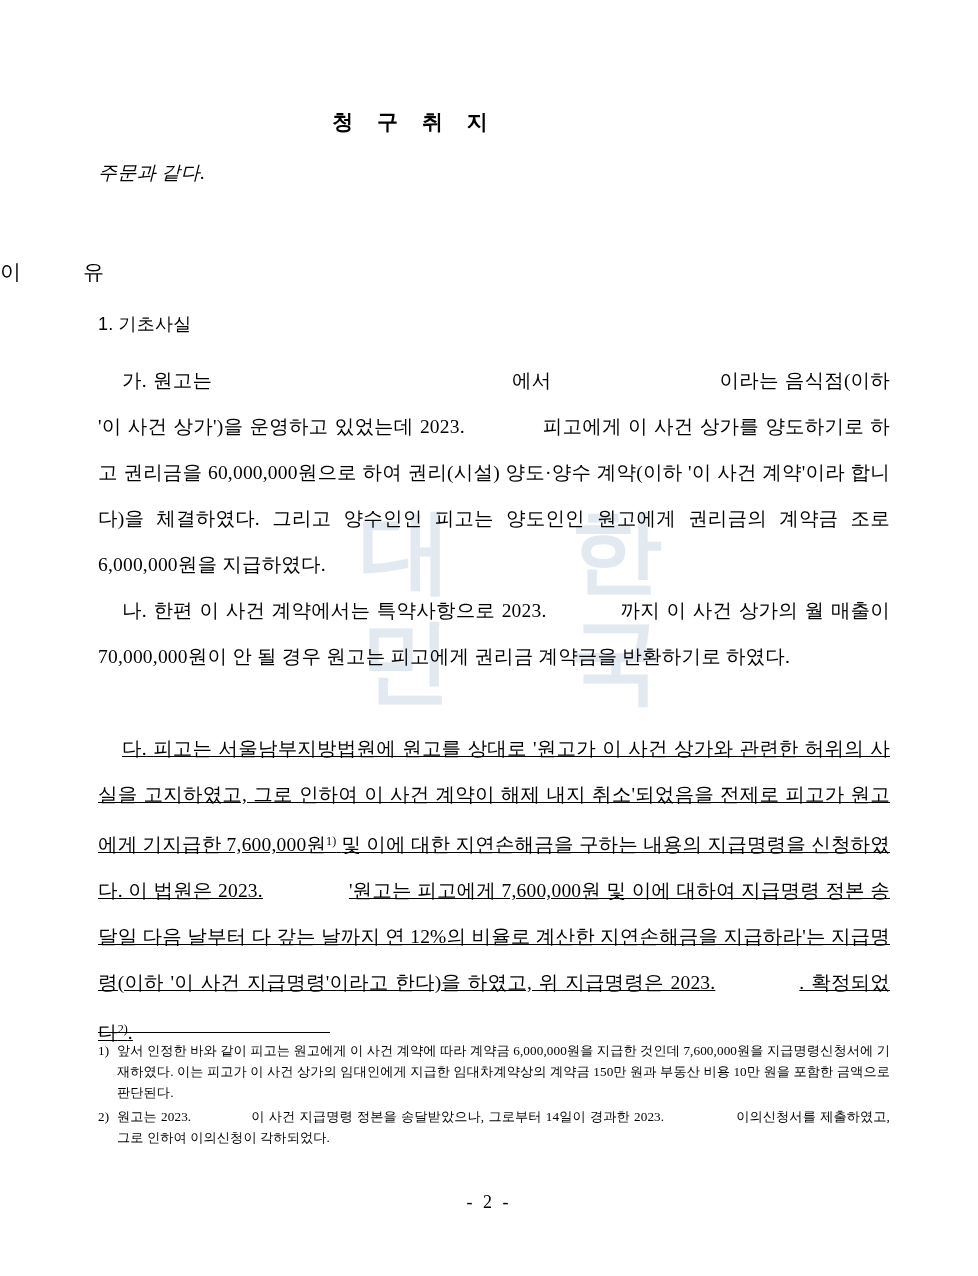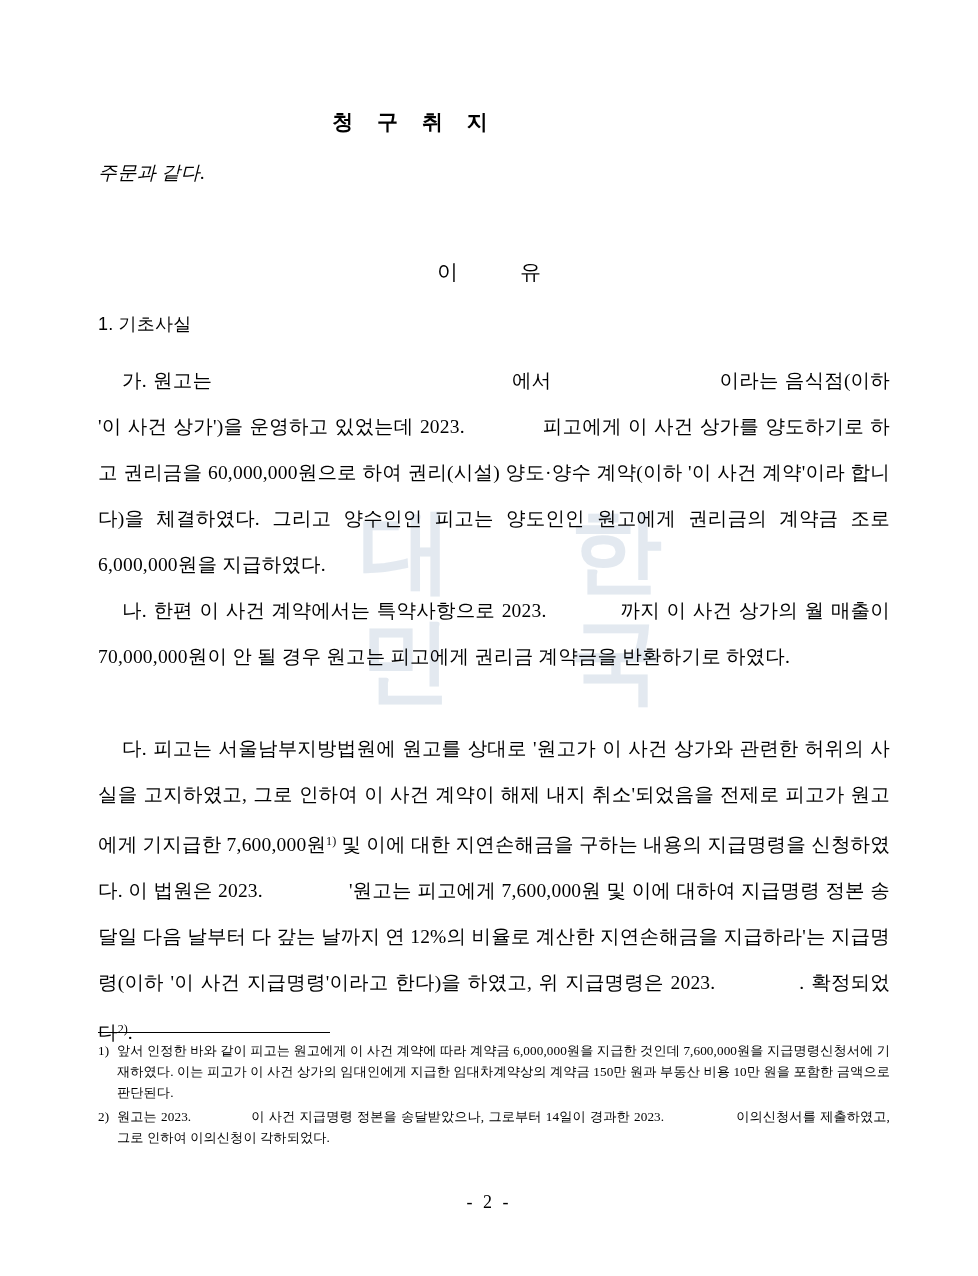--- a/index.html
+++ b/index.html
@@ -71,21 +71,20 @@
     font-size: 19px;
     letter-spacing: 0.4px;
     font-style: italic;
   }
 
   .reason-title {
     position: absolute;
     left: 0;
     top: 258px;
     width: 978px;
-    text-align: center;
     font-family: "Liberation Sans", "DejaVu Sans", sans-serif;
     font-size: 21px;
     font-weight: 400;
   }
   .reason-title .gap-wide {
     display: inline-block;
     width: 62px;
   }
 
   .section-heading {
@@ -204,21 +203,21 @@
     <div class="section-heading">1. 기초사실</div>
 
     <div class="body-block" style="top:358px;">
       <p class="indent"><span>가.</span>&nbsp;<span>원고는</span><span class="blank blank-a"></span><span>에서</span><span class="blank blank-b"></span><span>이라는 음식점(이하 '이 사건 상가')을 운영하고 있었는데 2023.</span><span class="blank blank-c"></span><span>피고에게 이 사건 상가를 양도하기로 하고 권리금을 60,000,000원으로 하여 권리(시설) 양도·양수 계약(이하 '이 사건 계약'이라 합니다)을 체결하였다. 그리고 양수인인 피고는 양도인인 원고에게 권리금의 계약금 조로 6,000,000원을 지급하였다.</span></p>
     </div>
 
     <div class="body-block" style="top:588px;">
       <p class="indent"><span>나.</span>&nbsp;<span>한편 이 사건 계약에서는 특약사항으로 2023.</span><span class="blank blank-d"></span><span>까지 이 사건 상가의 월 매출이 70,000,000원이 안 될 경우 원고는 피고에게 권리금 계약금을 반환하기로 하였다.</span></p>
     </div>
 
-    <div class="body-block" style="top:726px;">
+    <div class="body-block" style="top:726px;text-decoration:underline;">
       <p class="indent"><span>다.</span>&nbsp;<span>피고는 서울남부지방법원에 원고를 상대로 '원고가 이 사건 상가와 관련한 허위의 사실을 고지하였고, 그로 인하여 이 사건 계약이 해제 내지 취소'되었음을 전제로 피고가 원고에게 기지급한 7,600,000원</span><sup class="fn">1)</sup> <span>및 이에 대한 지연손해금을 구하는 내용의 지급명령을 신청하였다. 이 법원은 2023.</span><span class="blank blank-e"></span><span>'원고는 피고에게 7,600,000원 및 이에 대하여 지급명령 정본 송달일 다음 날부터 다 갚는 날까지 연 12%의 비율로 계산한 지연손해금을 지급하라'는 지급명령(이하 '이 사건 지급명령'이라고 한다)을 하였고, 위 지급명령은 2023.</span><span class="blank blank-f"></span><span>. 확정되었다</span><sup class="fn">2)</sup><span>.</span></p>
     </div>
 
   </div>
 
   <div class="footnotes">
     <div class="fn-rule"></div>
 
     <div class="fn-item">
       <span class="fn-marker">1)</span>

